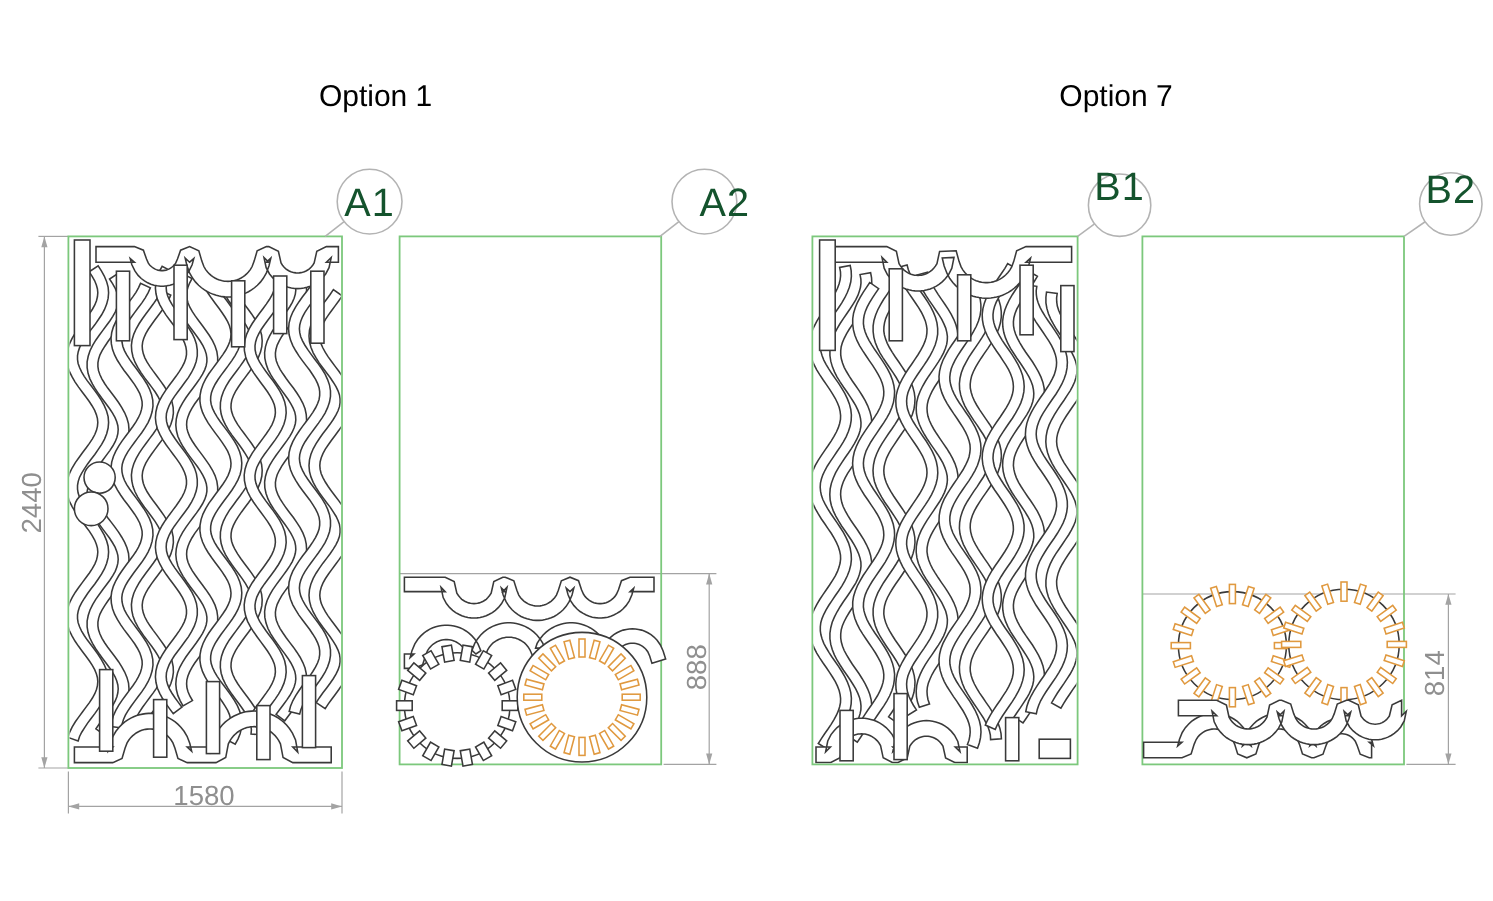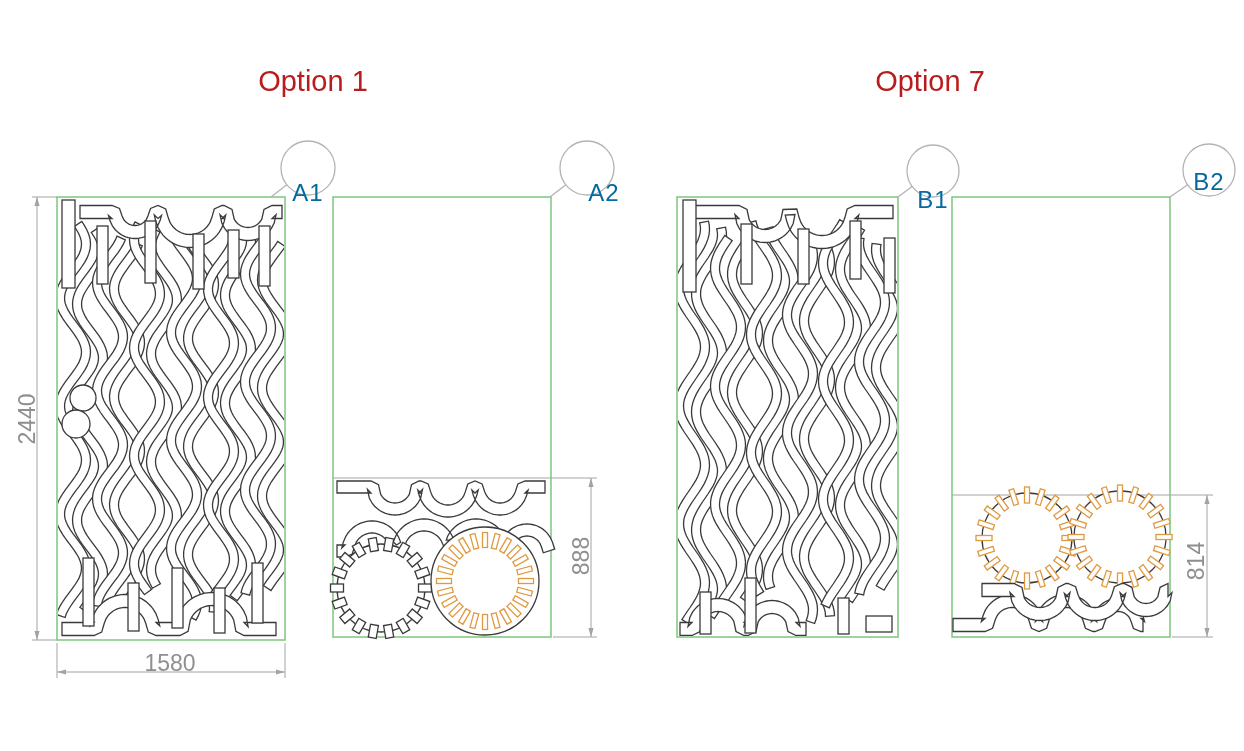--- a/index.html
+++ b/index.html
@@ -1,21 +1,21 @@
 <!DOCTYPE html>
 <html><head>
 <meta charset="utf-8">
 <style>
   html,body{margin:0;padding:0;background:#fff;}
   #stage{position:relative;width:1244px;height:751px;background:#fff;overflow:hidden;
          font-family:"Liberation Sans", sans-serif;}
   svg{position:absolute;left:0;top:0;}
   .lbl{position:absolute;transform:translate(-50%,-50%);white-space:nowrap;}
-  .title{font-size:29px;color:#b91c1c;}
-  .sheet-label{font-size:24px;color:#0369a1;letter-spacing:1px;margin-top:24px;}
+  .title{font-size:25px;color:#000000;}
+  .sheet-label{font-size:33px;color:#14532d;letter-spacing:1px;}
   .dim{font-size:23px;color:#8f8f8f;}
   .rot{transform:translate(-50%,-50%) rotate(-90deg);}
 </style>
 </head>
 <body>
 
 <div id="stage">
   <svg id="drawing" width="1244" height="751">
       <line x1="57" y1="197" x2="32" y2="197" stroke="#a3a3a3" stroke-width="1"></line>
       <line x1="57" y1="640" x2="32" y2="640" stroke="#a3a3a3" stroke-width="1"></line>
@@ -201,20 +201,20 @@
       <circle cx="933" cy="171" r="26" fill="#fff" stroke="#b3b3b3" stroke-width="1.3"></circle>
       <line x1="1187.6230030172617" y1="184.79945944958803" x2="1170" y2="197" stroke="#b3b3b3" stroke-width="1.3"></line>
       <circle cx="1209" cy="170" r="26" fill="#fff" stroke="#b3b3b3" stroke-width="1.3"></circle>
     </svg>
 
   <span class="lbl title" style="left:313px;top:81px">Option 1</span>
   <span class="lbl title" style="left:930px;top:81px">Option 7</span>
 
   <span class="lbl sheet-label" style="left:308px;top:169px">A1</span>
   <span class="lbl sheet-label" style="left:604px;top:169px">A2</span>
-  <span class="lbl sheet-label" style="left:933px;top:176px">B1</span>
+  <span class="lbl sheet-label" style="left:933px;top:156px">B1</span>
   <span class="lbl sheet-label" style="left:1209px;top:158px">B2</span>
 
   <span class="lbl dim rot" style="left:27px;top:419px">2440</span>
   <span class="lbl dim" style="left:170px;top:663px">1580</span>
   <span class="lbl dim rot" style="left:581px;top:556px">888</span>
   <span class="lbl dim rot" style="left:1196px;top:561px">814</span>
 </div>
 
 </body></html>

